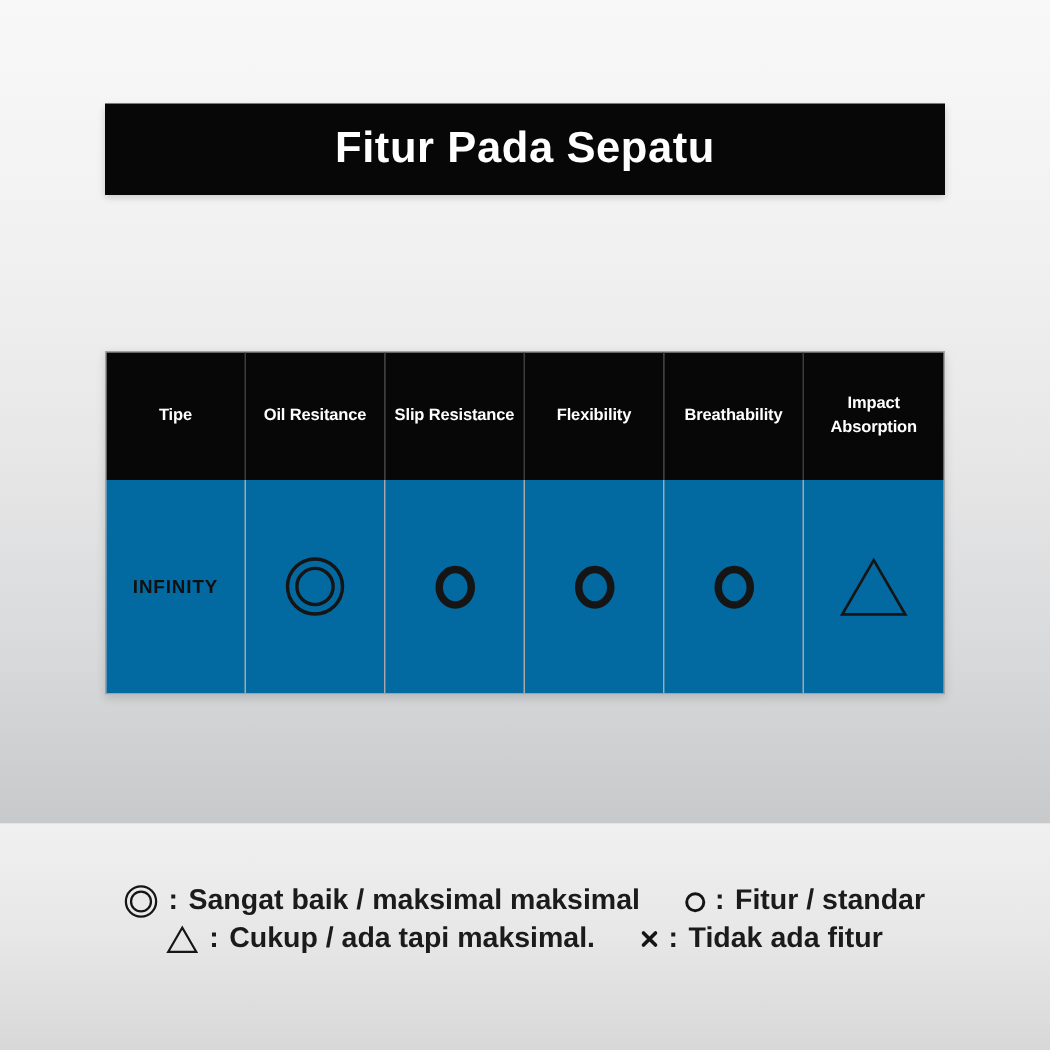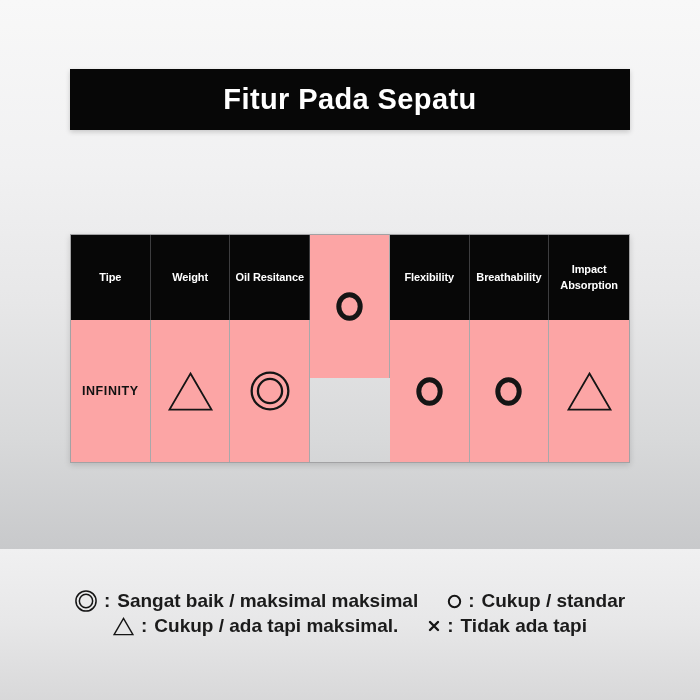--- a/index.html
+++ b/index.html
@@ -29,21 +29,21 @@
     box-shadow:0 2px 6px rgba(0,0,0,0.15);
   }
   .col{flex:1 1 0;display:flex;flex-direction:column;min-width:0;}
   .th{
     height:86px;background:#070707;color:#ffffff;
     display:flex;align-items:center;justify-content:center;text-align:center;
     font-size:11px;font-weight:bold;line-height:1.4;letter-spacing:-0.1px;
     padding:0 3px;box-sizing:border-box;border-right:1px solid #3d3d3f;
   }
   .td{
-    height:143px;background:#fca5a5;
+    height:143px;background:#0369a1;
     display:flex;align-items:center;justify-content:center;
     border-right:1px solid #a8a8aa;box-sizing:border-box;
   }
   .col:last-child .th,.col:last-child .td{border-right:none;}
   .type-name{
     font-size:12.5px;font-weight:bold;color:#111111;letter-spacing:0.6px;
   }
   .sym{color:#151515;display:flex;align-items:center;justify-content:center;}
   .sym svg{width:100%;height:100%;display:block;overflow:visible;}
   .sym svg .s{stroke:currentColor;fill:none;}
@@ -77,41 +77,32 @@
   </div>
 
   <div class="feature-table">
     <div class="col">
       <div class="th">Tipe</div>
       <div class="td">
         <span class="type-name">INFINITY</span>
       </div>
     </div>
     <div class="col">
-      <div class="th">Weight</div>
-      <div class="td">
-        <span class="sym sym-tri">
-            <svg viewBox="0 0 48 42">
-              <polygon class="s" points="24,2.5 45.5,39.5 2.5,39.5" vector-effect="non-scaling-stroke"></polygon>
-            </svg>
-          </span>
-      </div>
-    </div>
-    <div class="col">
       <div class="th">Oil Resitance</div>
       <div class="td">
         <span class="sym sym-dc">
             <svg viewBox="0 0 48 48">
               <circle class="s" cx="24" cy="24" r="22" vector-effect="non-scaling-stroke"></circle>
               <circle class="s" cx="24" cy="24" r="14.5" vector-effect="non-scaling-stroke"></circle>
             </svg>
           </span>
       </div>
     </div>
     <div class="col">
+      <div class="th">Slip Resistance</div>
       <div class="td">
         <span class="sym sym-o">
             <svg viewBox="0 0 48 50">
               <ellipse class="s" cx="24" cy="25" rx="19" ry="21" vector-effect="non-scaling-stroke"></ellipse>
             </svg>
           </span>
       </div>
     </div>
     <div class="col">
       <div class="th">Flexibility</div>
@@ -161,21 +152,21 @@
       </div>
       <div class="legend-item">
         <span class="sym-box">
             <span class="sym sym-o-sm">
               <svg viewBox="0 0 48 48">
                 <circle class="s" cx="24" cy="24" r="21" vector-effect="non-scaling-stroke"></circle>
               </svg>
             </span>
           </span>
         <span class="sep">:</span>
-        <span class="txt">Cukup / standar</span>
+        <span class="txt">Fitur / standar</span>
       </div>
     </div>
     <div class="legend-row">
       <div class="legend-item">
         <span class="sym-box">
             <span class="sym sym-tri-sm">
               <svg viewBox="0 0 48 42">
                 <polygon class="s" points="24,2.5 45.5,39.5 2.5,39.5" vector-effect="non-scaling-stroke"></polygon>
               </svg>
             </span>
@@ -185,17 +176,17 @@
       </div>
       <div class="legend-item">
         <span class="sym-box">
             <span class="sym sym-x">
               <svg viewBox="0 0 48 48">
                 <path class="s" d="M8 8 L40 40 M40 8 L8 40" stroke-linecap="round" vector-effect="non-scaling-stroke"></path>
               </svg>
             </span>
           </span>
         <span class="sep">:</span>
-        <span class="txt">Tidak ada tapi</span>
+        <span class="txt">Tidak ada fitur</span>
       </div>
     </div>
   </div>
 </div>
 
 </body></html>

